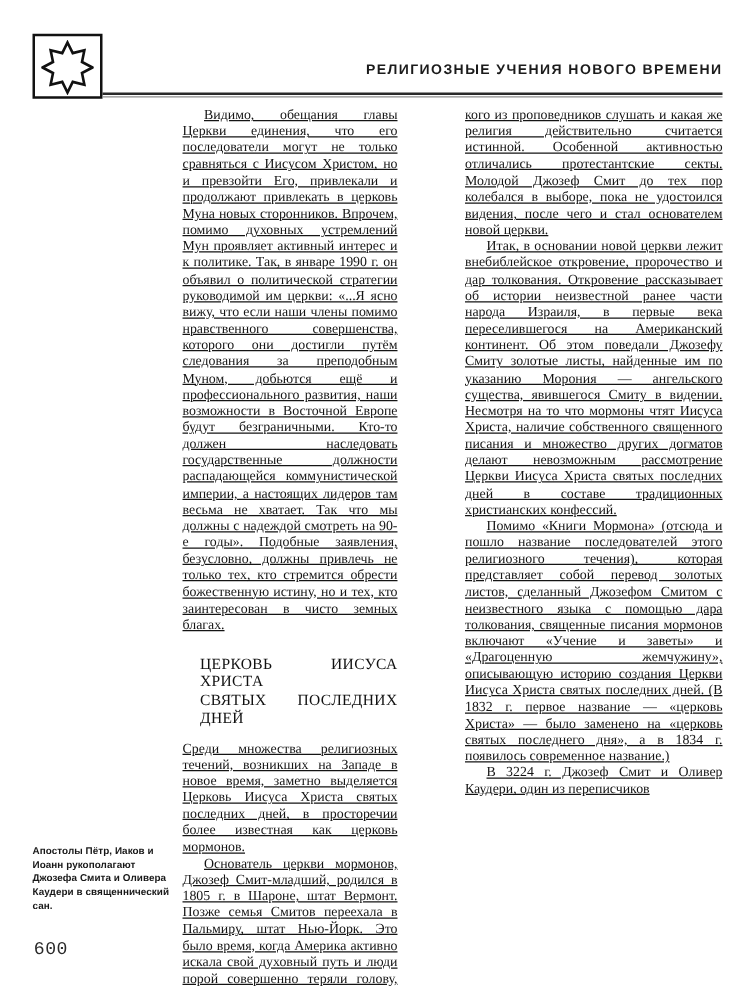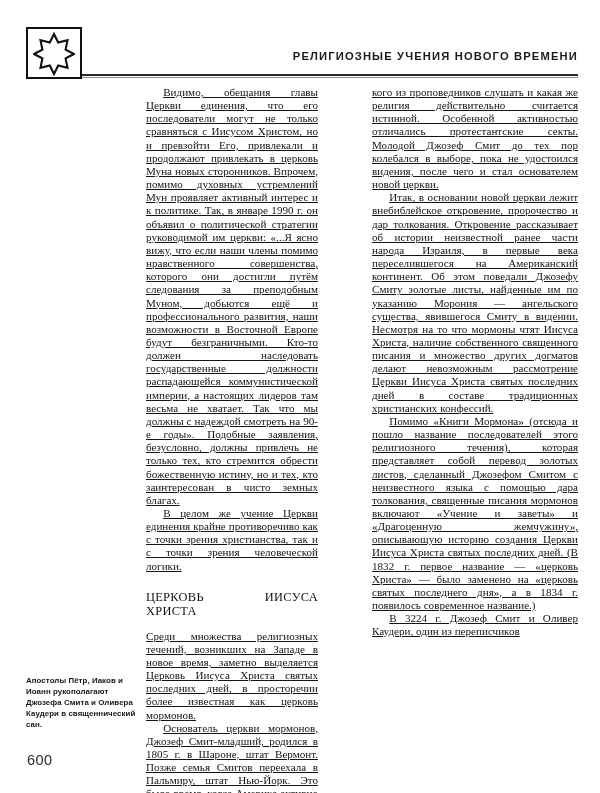--- a/index.html
+++ b/index.html
@@ -105,20 +105,21 @@
     font-size: 12.4px;
     line-height: 14.4px;
     letter-spacing: 0.3px;
     text-align: justify;
     text-indent: 0;
     word-spacing: 0.32em;
     color: #111;
   }
   .section-heading .hl {
     display: block;
+    margin-left: 14px;
   }
 
   
   #side-caption {
     position: absolute;
     left: 26px;
     top: 676px;
     width: 112px;
     font-family: "Liberation Sans", "DejaVu Sans", sans-serif;
     font-size: 7.9px;
@@ -126,21 +127,21 @@
     font-weight: 700;
     color: #171717;
     letter-spacing: 0.06px;
   }
 
   
   #page-folio {
     position: absolute;
     left: 27px;
     top: 752px;
-    font-family: Liberation Sans, sans-serif;
+    font-family: Liberation Mono, monospace;
     font-size: 14.5px;
     color: #2a2a2a;
     letter-spacing: 0.4px;
   }
 
   
   .scan-tint {
     position: absolute;
     inset: 0;
     pointer-events: none;
@@ -164,24 +165,24 @@
 
   <div class="header-rule">
     <div class="r1"></div>
     <div class="r2"></div>
   </div>
 </div>
 
 <div class="col" id="col-left">
 
   <p>Видимо, обещания главы Церкви единения, что его последователи могут не только сравняться с Иисусом Христом, но и превзойти Его, привлекали и продолжают привлекать в церковь Муна новых сторонников. Впрочем, помимо духовных устремлений Мун проявляет активный интерес и к политике. Так, в январе 1990 г. он объявил о политической стратегии руководимой им церкви: «...Я ясно вижу, что если наши члены помимо нравственного совершенства, которого они достигли путём следования за преподобным Муном, добьются ещё и профессионального развития, наши возможности в Восточной Европе будут безграничными. Кто-то должен наследовать государственные должности распадающейся коммунистической империи, а настоящих лидеров там весьма не хватает. Так что мы должны с надеждой смотреть на 90-е годы». Подобные заявления, безусловно, должны привлечь не только тех, кто стремится обрести божественную истину, но и тех, кто заинтересован в чисто земных благах.</p>
-  <p>В целом же учение Церкви единения крайне противоречиво как с точки зрения христианства, так и с точки зрения человеческой логики.</p>
 
   <div class="section-heading">
     <span class="hl">ЦЕРКОВЬ ИИСУСА ХРИСТА</span>
+    <span class="hl">СВЯТЫХ ПОСЛЕДНИХ ДНЕЙ</span>
   </div>
 
   <p class="noindent">Среди множества религиозных течений, возникших на Западе в новое время, заметно выделяется Церковь Иисуса Христа святых последних дней, в просторечии более известная как церковь мормонов.</p>
   <p>Основатель церкви мормонов, Джозеф Смит-младший, родился в 1805 г. в Шароне, штат Вермонт. Позже семья Смитов переехала в Пальмиру, штат Нью-Йорк. Это было время, когда Америка активно искала свой духовный путь и люди порой совершенно теряли голову, не зная,</p>
 </div>
 
 <div class="col" id="col-right">
   <p class="noindent">кого из проповедников слушать и какая же религия действительно считается истинной. Особенной активностью отличались протестантские секты. Молодой Джозеф Смит до тех пор колебался в выборе, пока не удостоился видения, после чего и стал основателем новой церкви.</p>
   <p>Итак, в основании новой церкви лежит внебиблейское откровение, пророчество и дар толкования. Откровение рассказывает об истории неизвестной ранее части народа Израиля, в первые века переселившегося на Американский континент. Об этом поведали Джозефу Смиту золотые листы, найденные им по указанию Морония — ангельского существа, явившегося Смиту в видении. Несмотря на то что мормоны чтят Иисуса Христа, наличие собственного священного писания и множество других догматов делают невозможным рассмотрение Церкви Иисуса Христа святых последних дней в составе традиционных христианских конфессий.</p>
   <p>Помимо «Книги Мормона» (отсюда и пошло название последователей этого религиозного течения), которая представляет собой перевод золотых листов, сделанный Джозефом Смитом с неизвестного языка с помощью дара толкования, священные писания мормонов включают «Учение и заветы» и «Драгоценную жемчужину», описывающую историю создания Церкви Иисуса Христа святых последних дней. (В 1832 г. первое название — «церковь Христа» — было заменено на «церковь святых последнего дня», а в 1834 г. появилось современное название.)</p>

